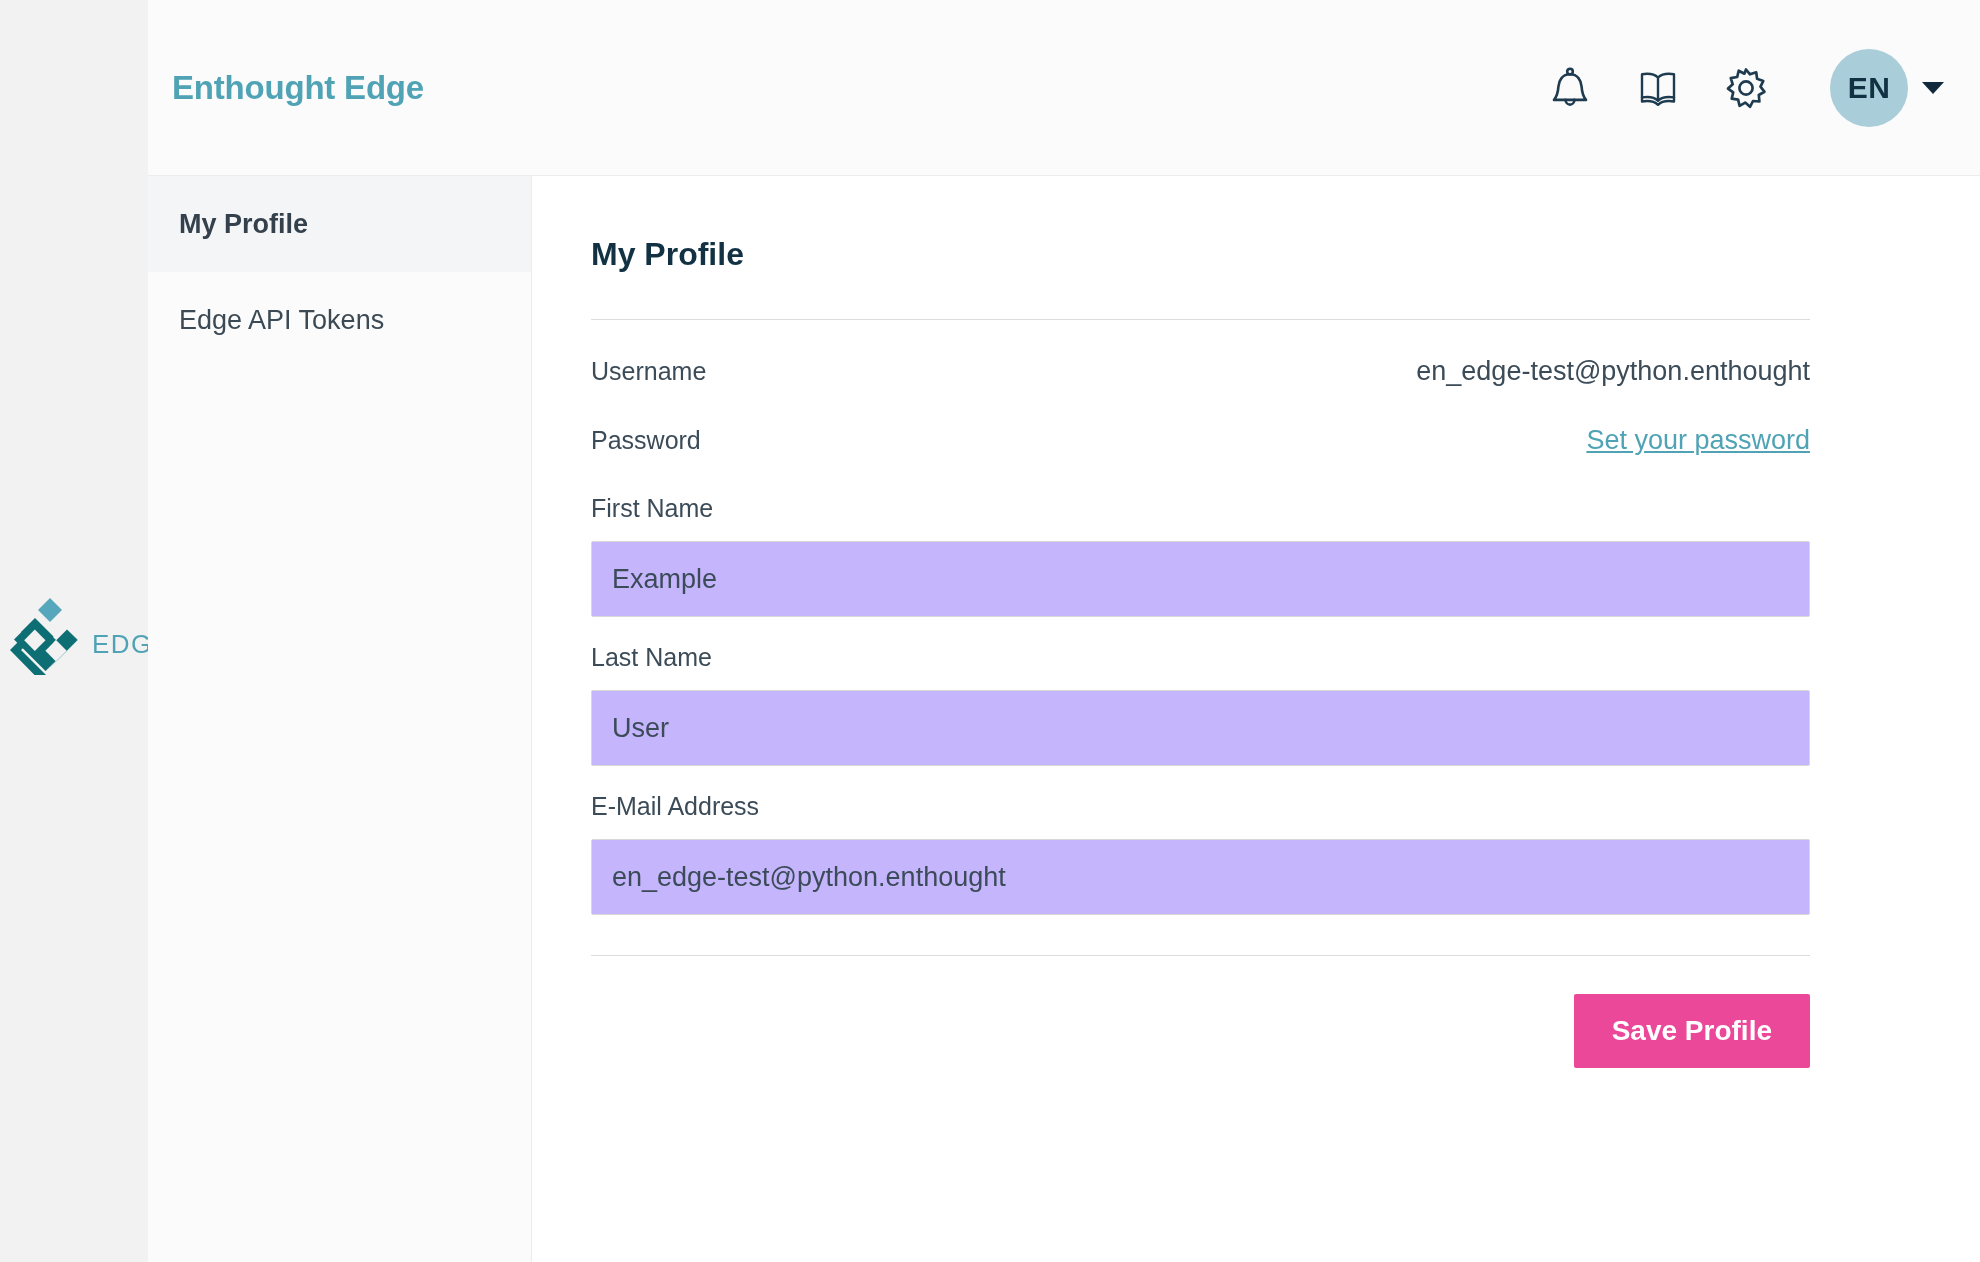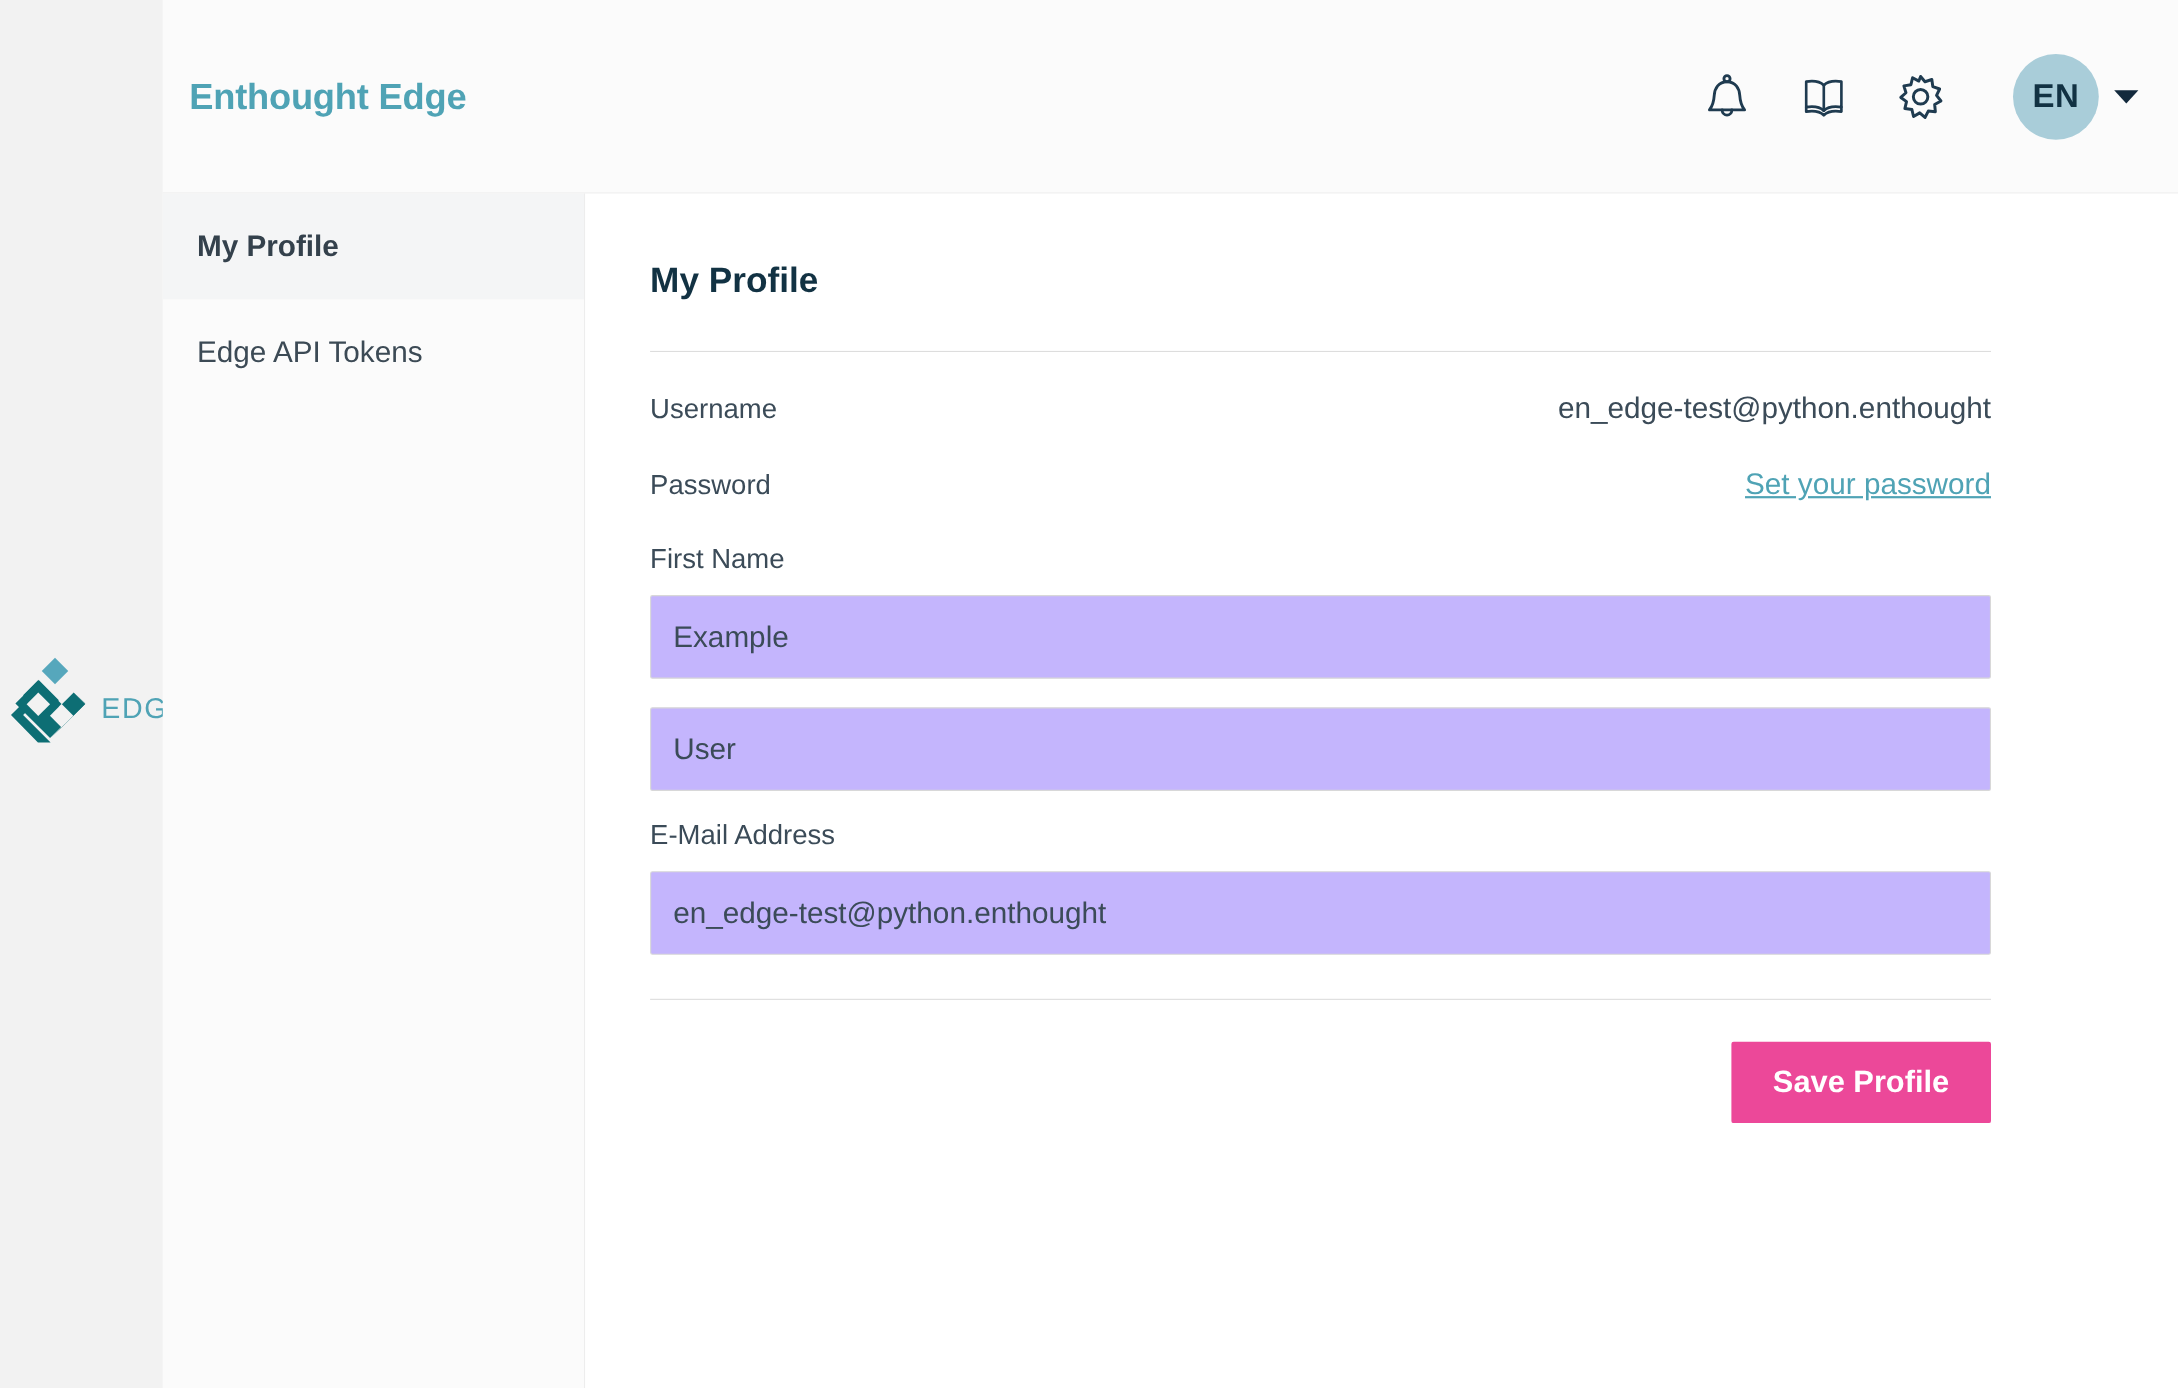--- a/index.html
+++ b/index.html
@@ -377,20 +377,21 @@
           </div>
 
         </div>
 
         <div class="field">
           <div class="field-label">First Name</div>
           <input class="field-input" type="text" value="Example" style="">
         </div>
 
         <div class="field">
+          <div class="field-label">Last Name</div>
           <input class="field-input" type="text" value="User" style="">
         </div>
 
         <div class="field">
           <div class="field-label">E-Mail Address</div>
           <input class="field-input" type="text" value="en_edge-test@python.enthought" style="">
         </div>
 
         <div class="footer-rule"></div>
 

